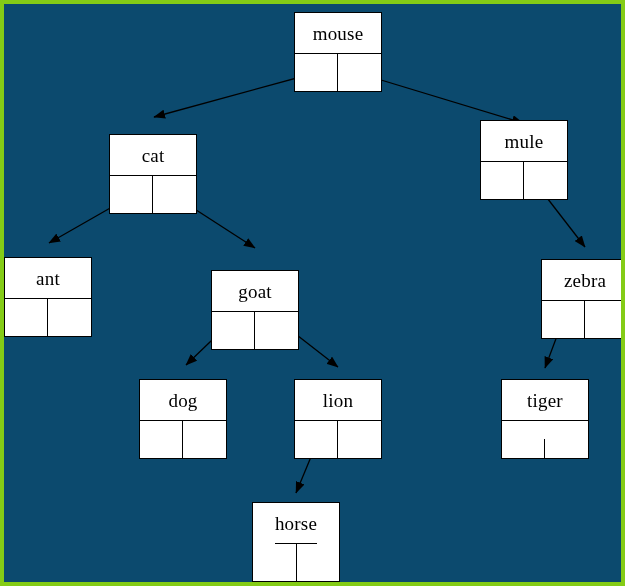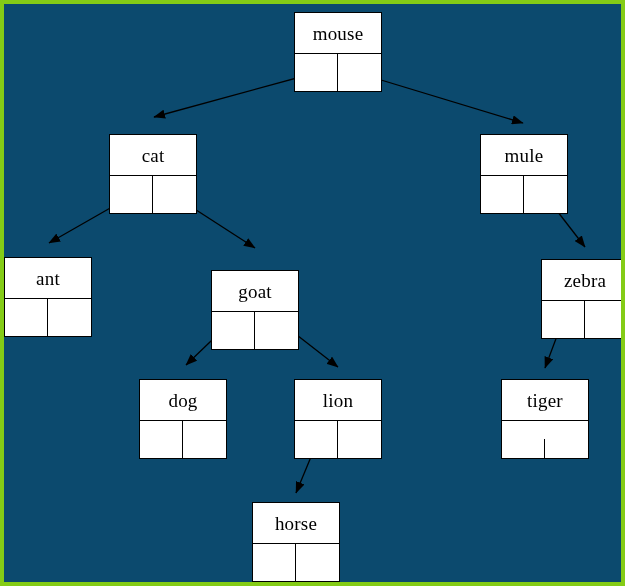--- a/index.html
+++ b/index.html
@@ -92,21 +92,21 @@
           <div class="ptr ptr-right"></div>
         </div>
       </div>
       <div class="node" style="left: 105px; top: 130px; width: 88px; height: 80px;">
         <div class="node-label">cat</div>
         <div class="node-ptrs">
           <div class="ptr ptr-left"></div>
           <div class="ptr ptr-right"></div>
         </div>
       </div>
-      <div class="node" style="left: 476px; top: 130px; width: 88px; height: 80px;">
+      <div class="node" style="left: 476px; top: 116px; width: 88px; height: 80px;">
         <div class="node-label">mule</div>
         <div class="node-ptrs">
           <div class="ptr ptr-left"></div>
           <div class="ptr ptr-right"></div>
         </div>
       </div>
       <div class="node" style="left: 0px; top: 253px; width: 88px; height: 80px; text-align: right;">
         <div class="node-label">ant</div>
         <div class="node-ptrs">
           <div class="ptr ptr-left"></div>
@@ -141,21 +141,21 @@
           <div class="ptr ptr-right"></div>
         </div>
       </div>
       <div class="node" style="left: 497px; top: 375px; width: 88px; height: 80px; gap: 18px;">
         <div class="node-label">tiger</div>
         <div class="node-ptrs">
           <div class="ptr ptr-left"></div>
           <div class="ptr ptr-right"></div>
         </div>
       </div>
-      <div class="node" style="left: 248px; top: 498px; width: 88px; height: 80px;">
+      <div class="node" style="left: 248px; top: 498px; width: 88px; height: 80px; align-items: center;">
         <div class="node-label">horse</div>
         <div class="node-ptrs">
           <div class="ptr ptr-left"></div>
           <div class="ptr ptr-right"></div>
         </div>
       </div>
     </div>
 
 </div>
 

